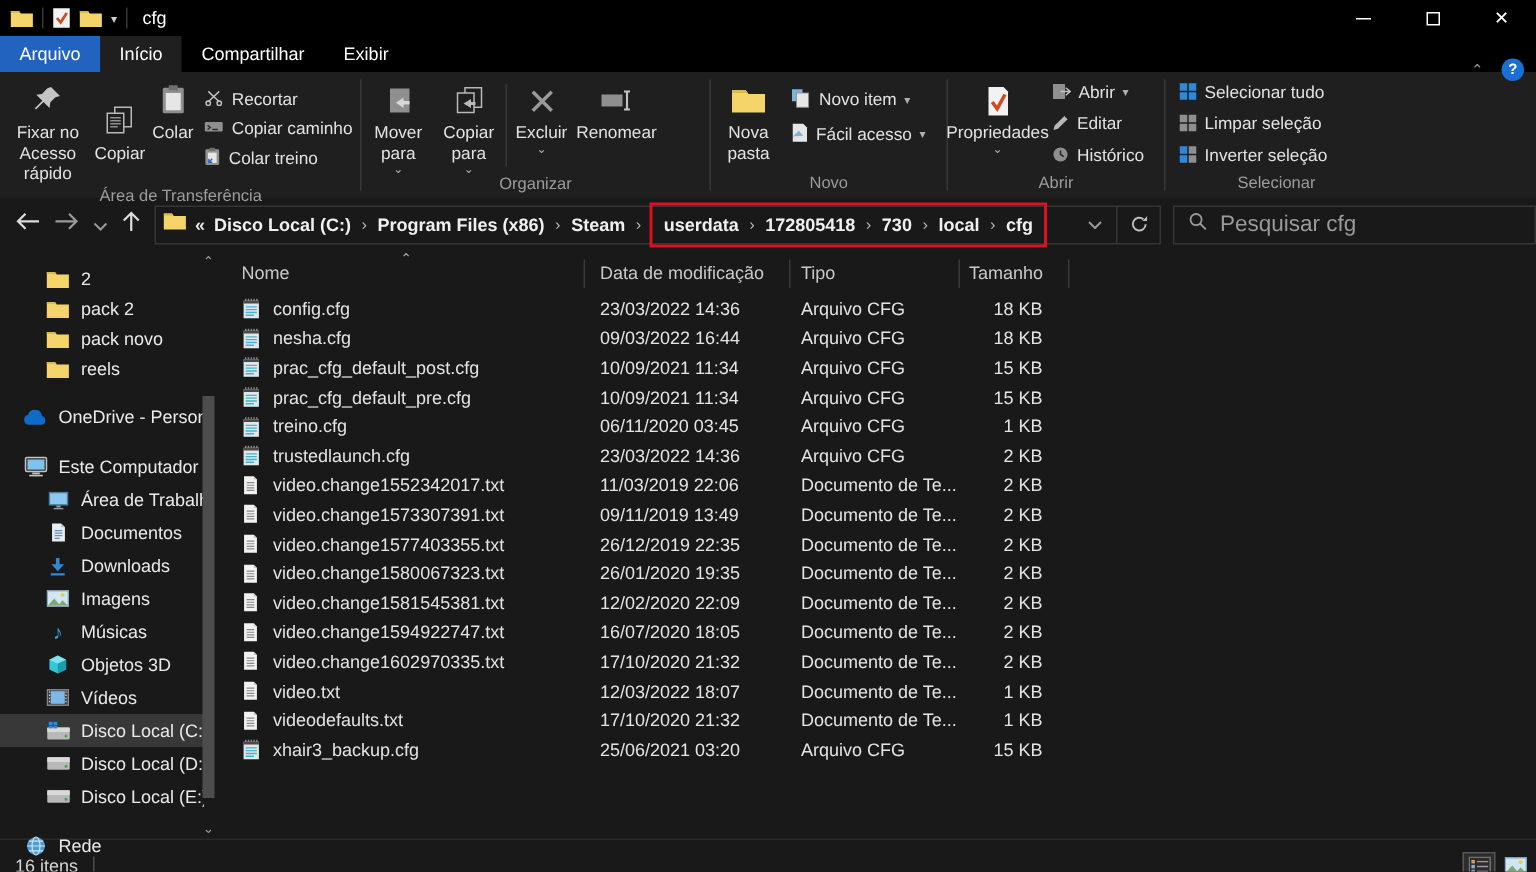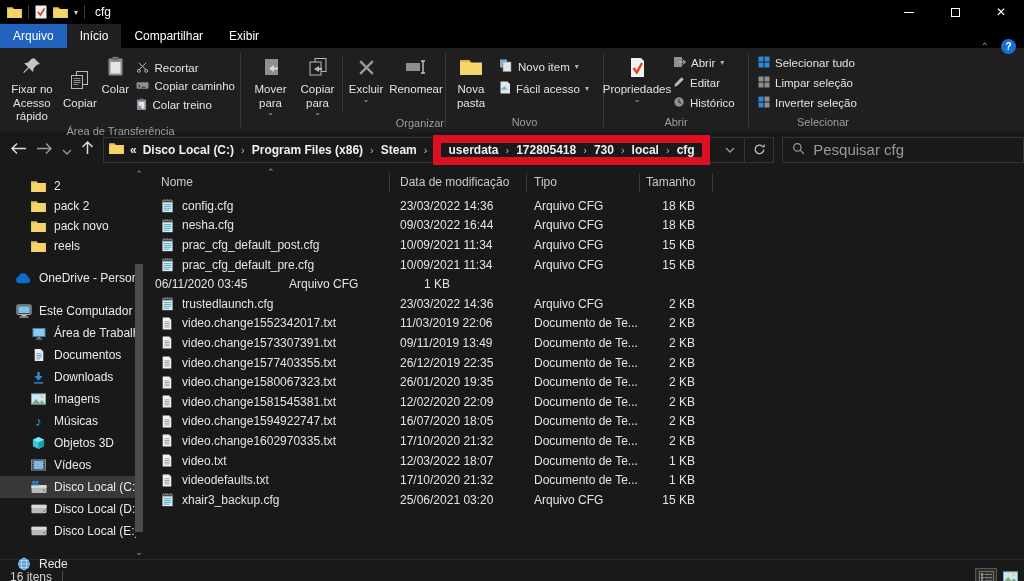--- a/index.html
+++ b/index.html
@@ -44,21 +44,21 @@
 
   
   .navrow { height:35px; display:flex; align-items:center; background:#191919; }
   .navbtns { display:flex; align-items:center; gap:9px; padding:0 9px 0 10px; }
   .addressbox { width:672px; height:26px; border:1px solid #353535; background:#191919; display:flex;
     align-items:center; padding-left:5px; position:relative; }
   .crumbs { display:flex; align-items:center; font-weight:bold; font-size:12px; color:#f0f0f0; white-space:nowrap; }
   .crumb { padding:0 2px; }
   .csep { color:#b9b9b9; font-size:11px; padding:0 5px; font-weight:normal; }
   .laquo { padding:0 4px 0 6px; color:#e8e8e8; }
-  .hlbox { display:inline-flex; align-items:center; border:8px solid #fde047; height:30px; padding:0 5px; margin:0 1px;text-align:right; }
+  .hlbox { display:inline-flex; align-items:center; border:2px solid #fde047; height:30px; padding:0 5px; margin:0 1px;text-align:right; }
   .addr-right { margin-left:auto; display:flex; align-items:center; height:100%; }
   .addr-btn { width:28px; height:100%; display:flex; align-items:center; justify-content:center; }
   .addr-vsep { width:1px; height:100%; background:#353535; }
   .searchbox { width:242px; height:26px; border:1px solid #353535; background:#191919; margin-left:8px;
     display:flex; align-items:center; padding-left:9px; gap:8px; }
   .searchbox input { background:transparent; border:none; outline:none; color:#9a9a9a;
     font-size:15px; width:180px; font-family:"Liberation Sans", sans-serif; }
   .searchbox input::placeholder { color:#9a9a9a; opacity:1; }
 
   
@@ -209,21 +209,21 @@
                   <path d="M3.5 11l2.5-2.5M3.5 8.5V11h2.5" stroke="#2a66c4" fill="none"></path>
                 </svg></span>
             <span>Colar treino</span>
           </div>
         </div>
       </div>
       <div class="rg-label">Área de Transferência</div>
     </div>
     <div class="gsep"></div>
 
-    <div class="rgroup" style="width:202px;align-items:flex-end;">
+    <div class="rgroup" style="width:230px;">
       <div class="rg-body">
         <div class="bigbtn" style="width:47px;">
           <span class="bicon">
               <svg width="20" height="20" viewBox="0 0 20 20">
                 <rect x="4" y="2" width="13" height="16" fill="#8f8f8f"></rect>
                 <path d="M13 8l-5 3.5 5 3.5v-2.4h4v-2.2h-4z" fill="#d9d9d9"></path>
               </svg>
             </span>
           <span>Mover para</span>
           <span class="dd">⌄</span>
@@ -679,20 +679,31 @@
                   <path d="M3 7h8M3 9h8M3 11h8M3 13h6" stroke="#3fb6c9"></path>
                 </svg>
               </span>
               <span class="fname">prac_cfg_default_pre.cfg</span>
             </span>
     <span class="c-date">10/09/2021 11:34</span>
     <span class="c-type">Arquivo CFG</span>
     <span class="c-size">15 KB</span>
   </div>
           <div class="lrow">
+    <span class="c-name">
+              <span class="ficon">
+                <svg width="13" height="15" viewBox="0 0 14 16">
+                  <path d="M3 1.2v2M5 1.2v2M7 1.2v2M9 1.2v2M11 1.2v2" stroke="#8a8a8a"></path>
+                  <rect x="1.5" y="2.6" width="11" height="12.6" fill="#dfe8ea"></rect>
+                  <rect x="1.5" y="2.6" width="11" height="2" fill="#4a4a4a"></rect>
+                  <path d="M3 7h8M3 9h8M3 11h8M3 13h6" stroke="#3fb6c9"></path>
+                </svg>
+              </span>
+              <span class="fname">treino.cfg</span>
+            </span>
     <span class="c-date">06/11/2020 03:45</span>
     <span class="c-type">Arquivo CFG</span>
     <span class="c-size">1 KB</span>
   </div>
           <div class="lrow">
     <span class="c-name">
               <span class="ficon">
                 <svg width="13" height="15" viewBox="0 0 14 16">
                   <path d="M3 1.2v2M5 1.2v2M7 1.2v2M9 1.2v2M11 1.2v2" stroke="#8a8a8a"></path>
                   <rect x="1.5" y="2.6" width="11" height="12.6" fill="#dfe8ea"></rect>

